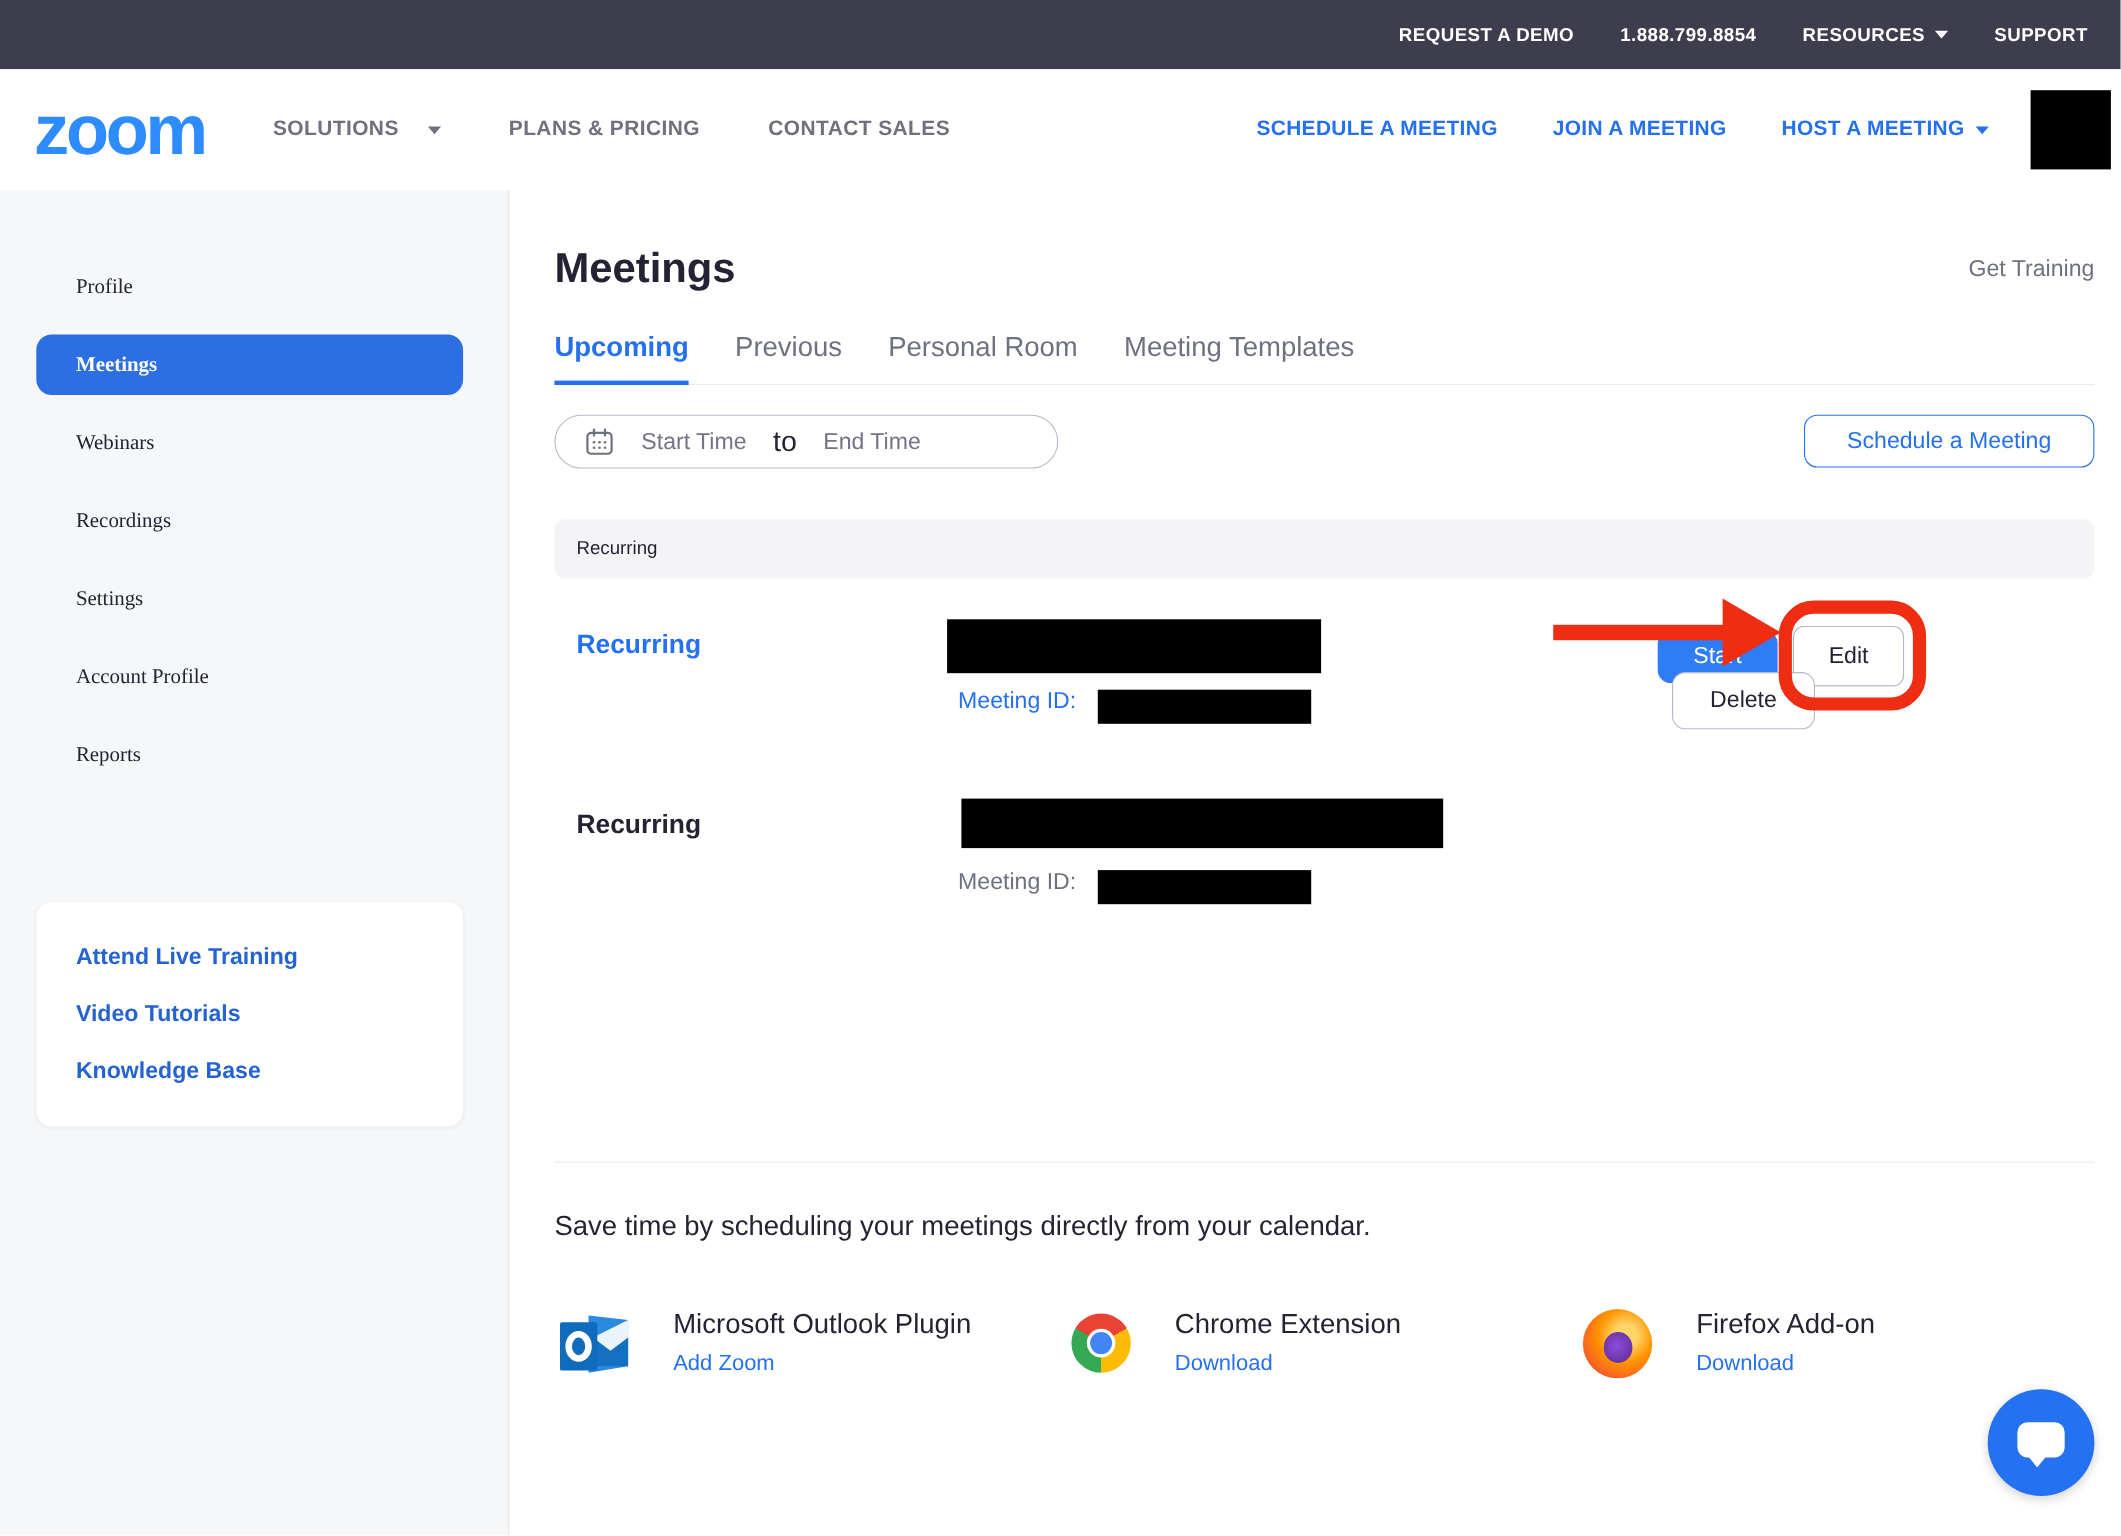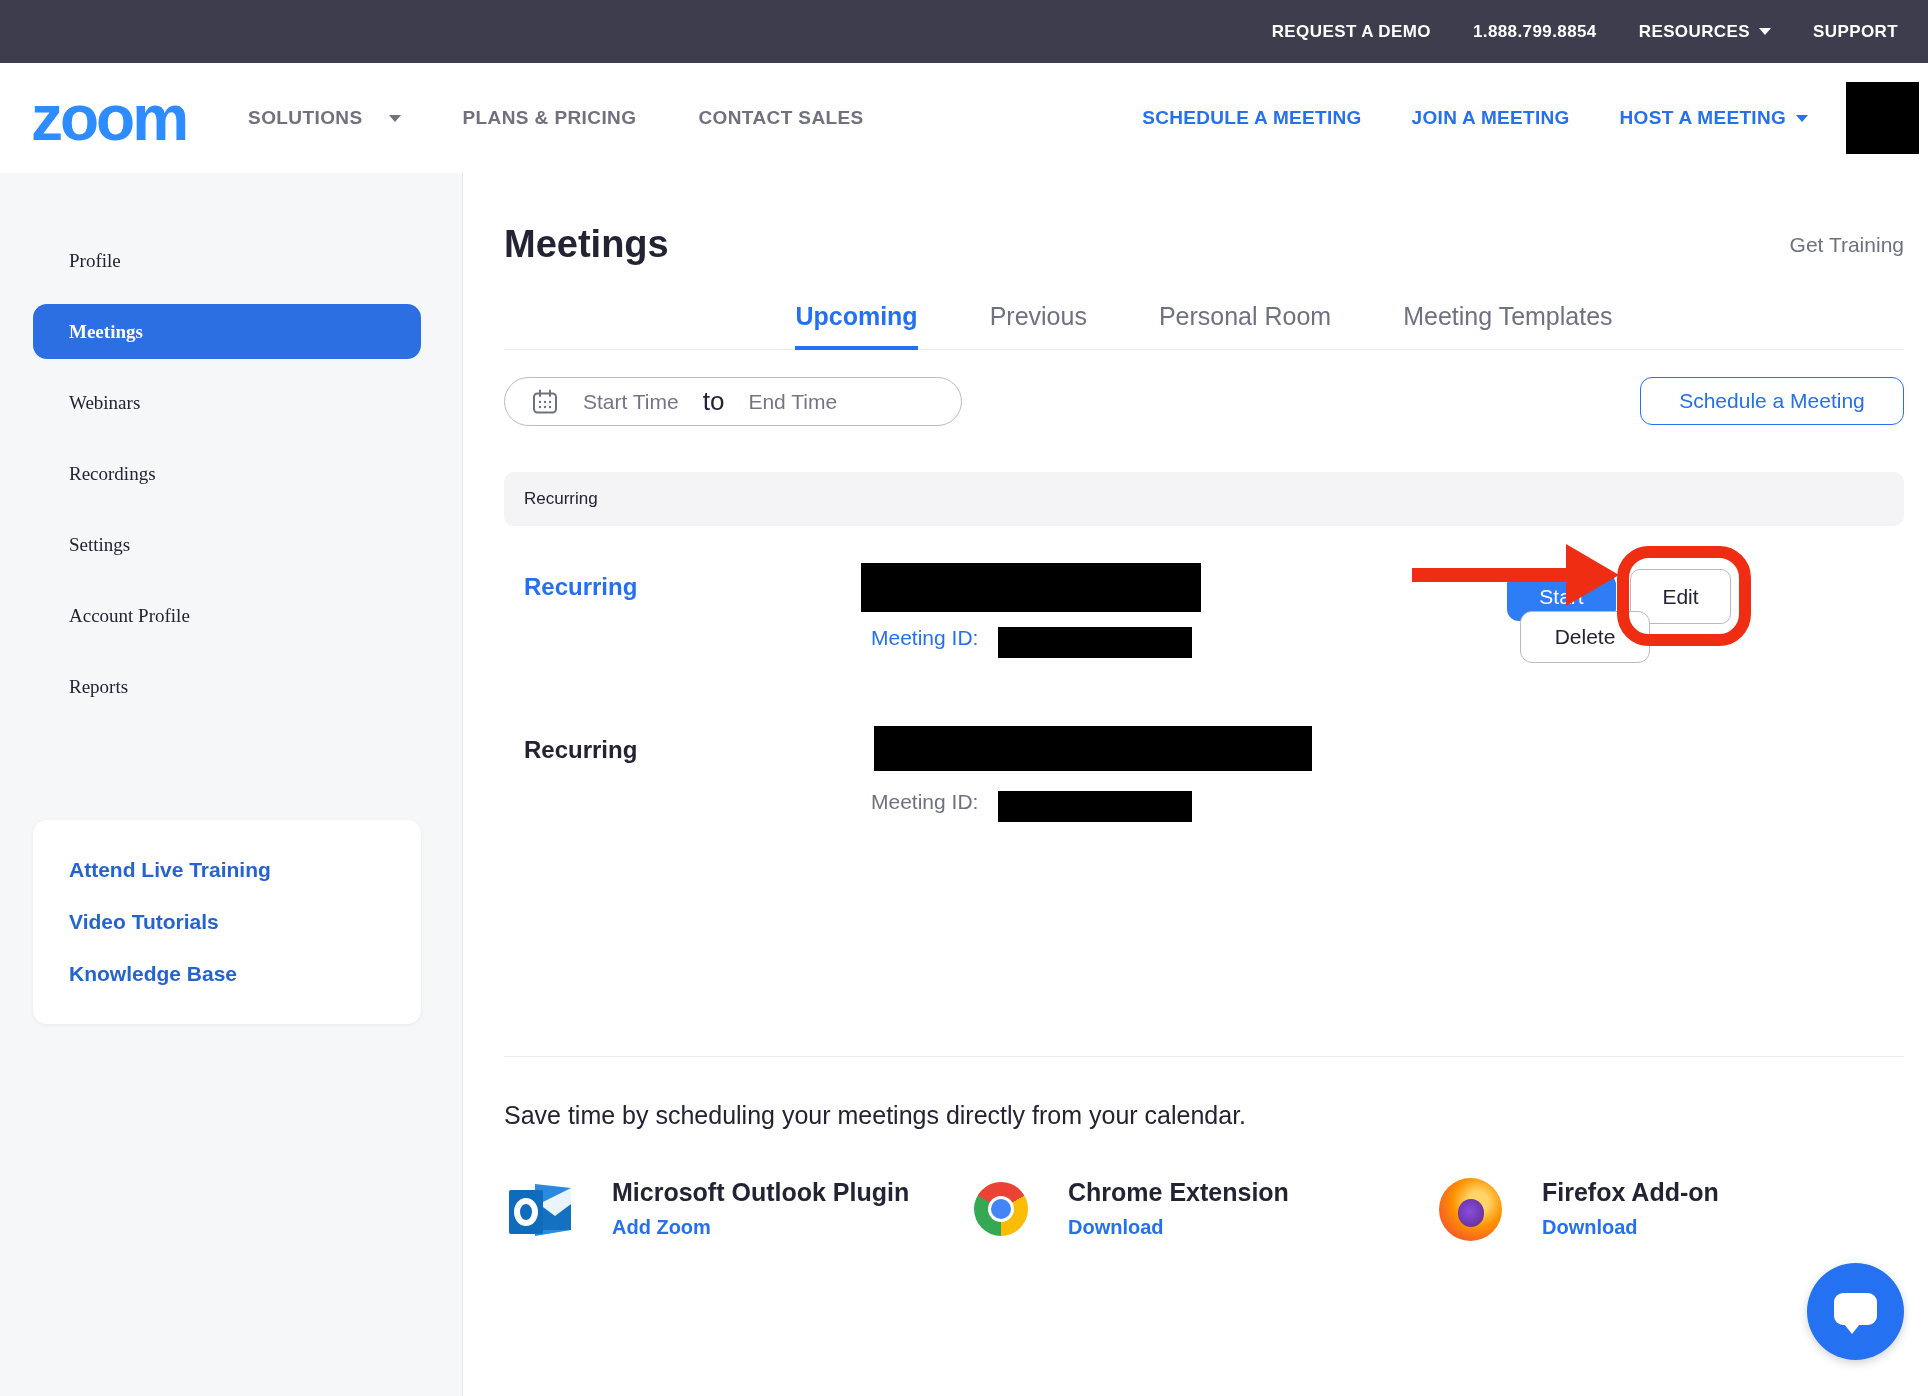--- a/index.html
+++ b/index.html
@@ -44,21 +44,21 @@
                box-shadow:0 1px 4px rgba(0,0,0,.06); padding:24px 0; }
   .help-link { display:block; padding:14px 0 14px 36px; color:#2463d1; font-size:21px;
                font-weight:600; cursor:pointer; }
 
   
   .main { flex:1; padding:0 24px 0 41px; position:relative; }
   .title-row { margin-top:50px; display:flex; align-items:center; justify-content:space-between; }
   .page-title { font-size:38px; font-weight:700; color:#232333; }
   .get-training { font-size:21px; color:#6e7180; cursor:pointer; }
 
-  .tabs { margin-top:36px; display:flex; gap:72px; border-bottom:1px solid #e8e8ed;justify-content:center; }
+  .tabs { margin-top:36px; display:flex; gap:42px; border-bottom:1px solid #e8e8ed; }
   .tab { font-size:25px; color:#6e7180; padding-bottom:18px; position:relative; cursor:pointer; }
   .tab.active { color:#2470f2; font-weight:700; }
   .tab.active::after { content:""; position:absolute; left:0; right:0; bottom:-1px; height:4px;
                        background:#2470f2; }
 
   .filter-row { margin-top:27px; display:flex; align-items:flex-start; justify-content:space-between; }
   .date-range { width:458px; height:49px; border:1.5px solid #b9b9c6; border-radius:25px;
                 display:flex; align-items:center; padding:0 26px; gap:24px; cursor:pointer; background:#fff; }
   .date-range .ph { color:#747487; font-size:21px; }
   .date-range .to { color:#232333; font-size:26px; }
@@ -93,21 +93,21 @@
   
   .annotation { position:absolute; pointer-events:none; z-index:10; }
   .arrow-shaft { left:908px; top:42px; width:155px; height:14px; background:#ee2d12; }
   .arrow-head { left:1062px; top:18px; width:0; height:0; border-top:31px solid transparent;
                 border-bottom:31px solid transparent; border-left:53px solid #ee2d12; }
   .highlight-box { left:1113px; top:20px; width:134px; height:100px; border:12px solid #ee2d12;
                    border-radius:32px; background:transparent; }
 
   .divider { border-top:1px solid #e8e8ed; }
   .promo-heading { margin-top:44px; font-size:25px; font-weight:500; color:#232333; }
-  .integrations { margin-top:48px; display:flex; margin-left:5px;font-weight:bold; }
+  .integrations { margin-top:60px; display:flex; margin-left:5px; }
   .integration { width:465px; display:flex; align-items:flex-start; gap:40px; }
   .int-name { font-size:25px; color:#232333; }
   .int-link { font-size:20px; color:#2470ed; margin-top:9px; cursor:pointer; }
 
   
   .outlook-icon { width:63px; height:66px; position:relative; flex:0 0 auto; }
   
   .chrome-icon { width:54px; height:54px; border-radius:50%; position:relative; flex:0 0 auto; margin-top:4px;
     background:conic-gradient(from 60deg, #fbbc05 0 120deg, #34a853 120deg 240deg, #ea4335 240deg 360deg); }
   .chrome-icon::before { content:""; position:absolute; left:50%; top:50%; width:26px; height:26px;

